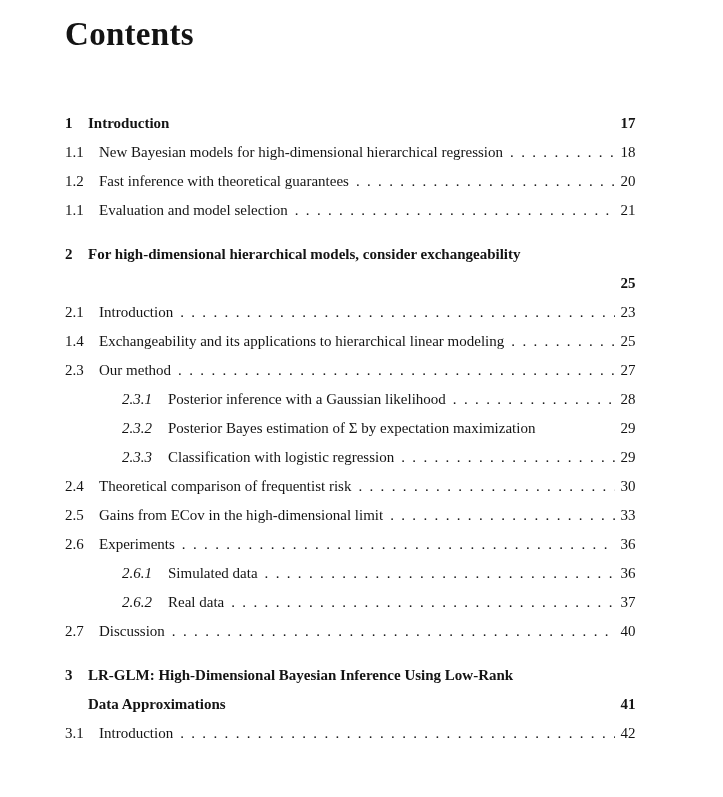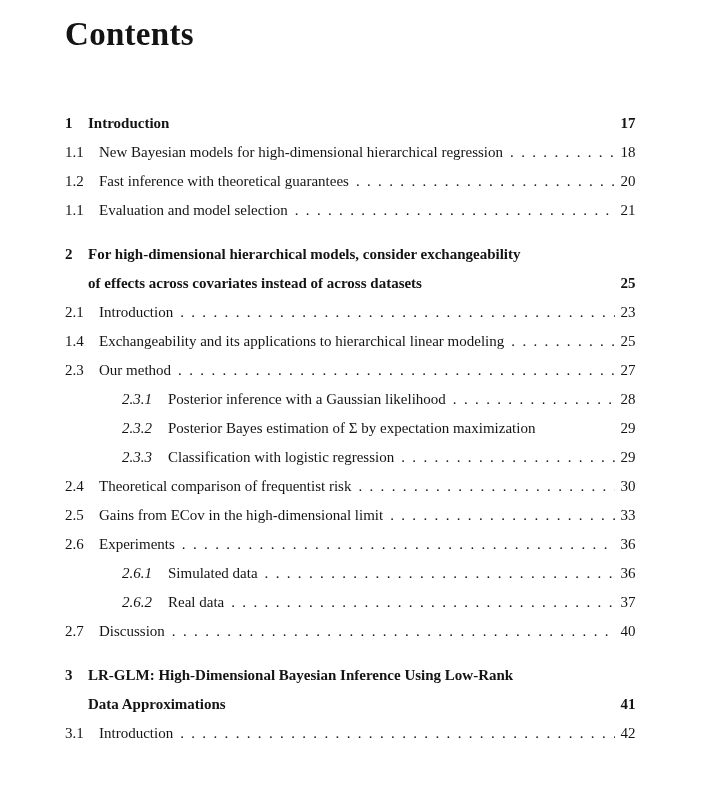--- a/index.html
+++ b/index.html
@@ -103,21 +103,20 @@
           <span class="page-num">21</span>
         </div>
       </div>
       <div class="entry chapter">
         <div class="line">
           <span class="num">2</span>
           <span class="txt">For high-dimensional hierarchical models, consider exchangeability</span>
         </div>
         <div class="line">
           <span class="num"></span>
-          <span class="txt">of effects across covariates instead of across datasets</span>
           <span class="leader"></span>
           <span class="page-num">25</span>
         </div>
       </div>
       <div class="entry section">
         <div class="line">
           <span class="num">2.1</span>
           <span class="txt">Introduction</span>
           <span class="leader dots">. . . . . . . . . . . . . . . . . . . . . . . . . . . . . . . . . . . . . . . . . . . . . . . . . . . . . . . . . . . . . . . . . . . . . . . . . . . . . . . . </span>
           <span class="page-num">23</span>

